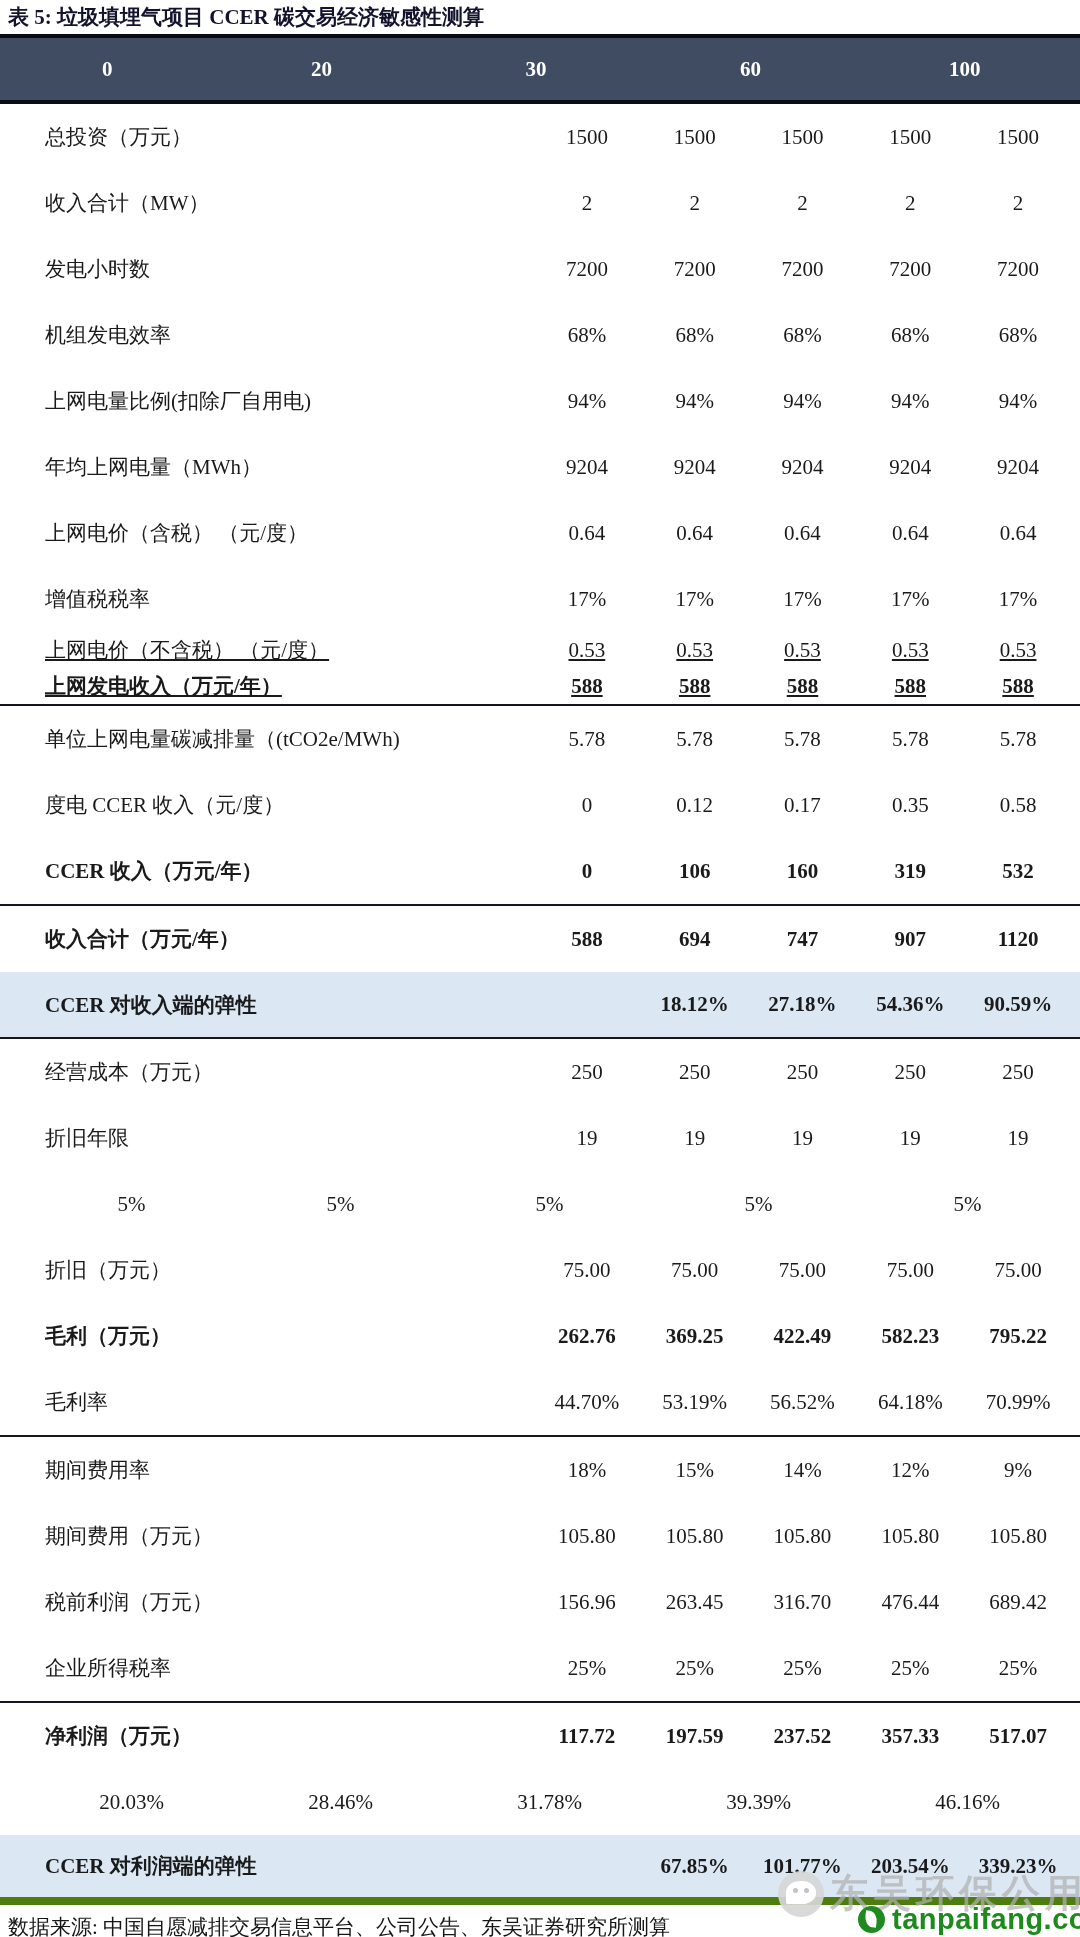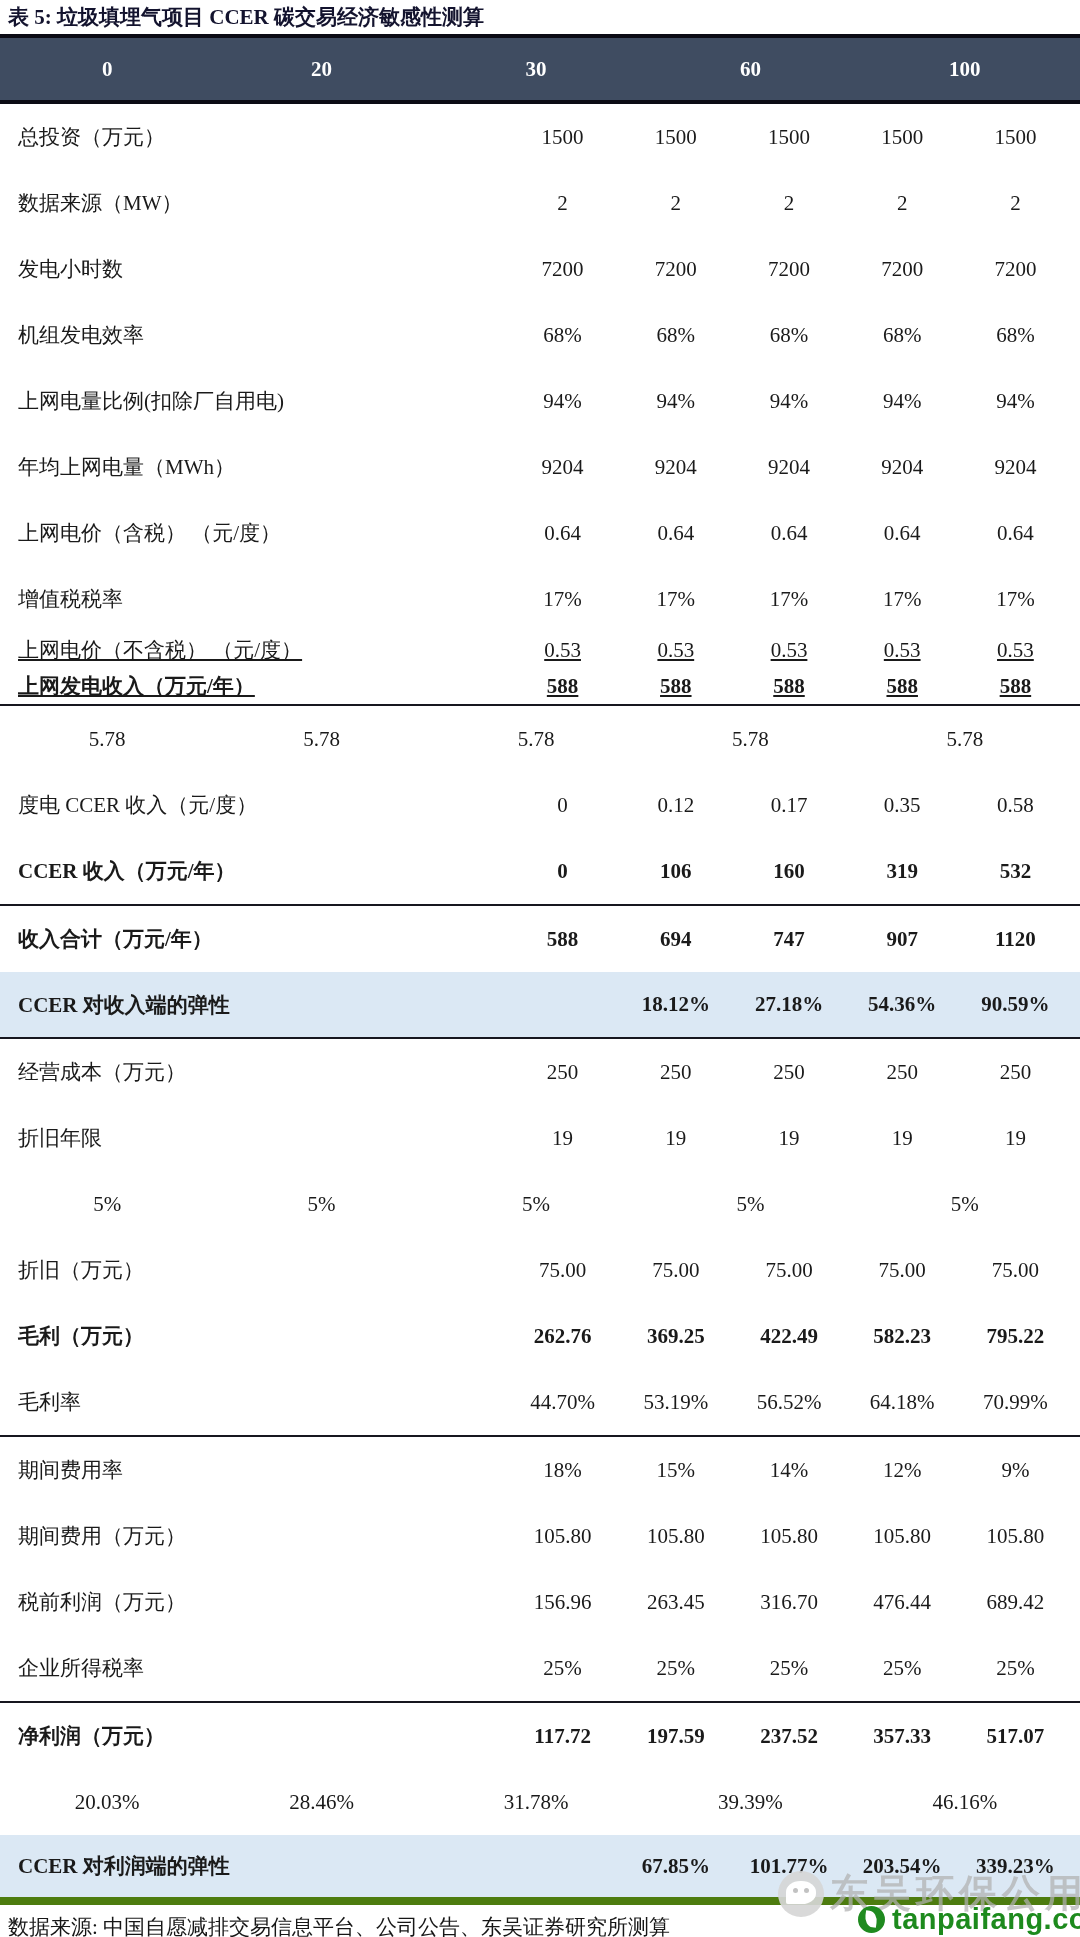--- a/index.html
+++ b/index.html
@@ -30,20 +30,21 @@
     flex:0 0 488px;padding-left:18px;font-size:23px;white-space:nowrap;
   }
   .thead .hcols{flex:1;display:flex;}
   .thead .hcell{flex:1 1 0;text-align:center;font-size:21px;}
 
   
   .trow{
     display:flex;align-items:center;
     height:66px;box-sizing:border-box;
     padding-right:8px;
+    padding-left:27px;
   }
   .trow.tight{height:36px;text-decoration:underline;}
   .trow .rlabel{
     flex:0 0 488px;padding-left:18px;font-size:21px;white-space:nowrap;
   }
   .trow .cell{flex:1 1 0;text-align:center;font-size:21px;white-space:nowrap;}
   .trow.bold .rlabel,.trow.bold .cell{font-weight:bold;}
   .trow.highlight{height:65px;background:#dbe8f4;}
   .trow.bb-thin{border-bottom:2px solid #16161f;height:67px;}
   .trow.bb-thick{border-bottom:8px solid #4d7c0f;height:70px;}
@@ -113,21 +114,21 @@
   <div>
       <div class="trow">
         <div class="rlabel">总投资（万元）</div>
         <div class="cell">1500</div>
         <div class="cell">1500</div>
         <div class="cell">1500</div>
         <div class="cell">1500</div>
         <div class="cell">1500</div>
       </div>
       <div class="trow">
-        <div class="rlabel">数据来源（MW）</div>
+        <div class="rlabel">收入合计（MW）</div>
         <div class="cell">2</div>
         <div class="cell">2</div>
         <div class="cell">2</div>
         <div class="cell">2</div>
         <div class="cell">2</div>
       </div>
       <div class="trow">
         <div class="rlabel">发电小时数</div>
         <div class="cell">7200</div>
         <div class="cell">7200</div>
@@ -186,20 +187,21 @@
       <div class="trow tight bold">
         <div class="rlabel">上网发电收入（万元/年）</div>
         <div class="cell">588</div>
         <div class="cell">588</div>
         <div class="cell">588</div>
         <div class="cell">588</div>
         <div class="cell">588</div>
       </div>
       <div class="divider"></div>
       <div class="trow">
+        <div class="rlabel">单位上网电量碳减排量（(tCO2e/MWh)</div>
         <div class="cell">5.78</div>
         <div class="cell">5.78</div>
         <div class="cell">5.78</div>
         <div class="cell">5.78</div>
         <div class="cell">5.78</div>
       </div>
       <div class="trow">
         <div class="rlabel">度电 CCER 收入（元/度）</div>
         <div class="cell">0</div>
         <div class="cell">0.12</div>

